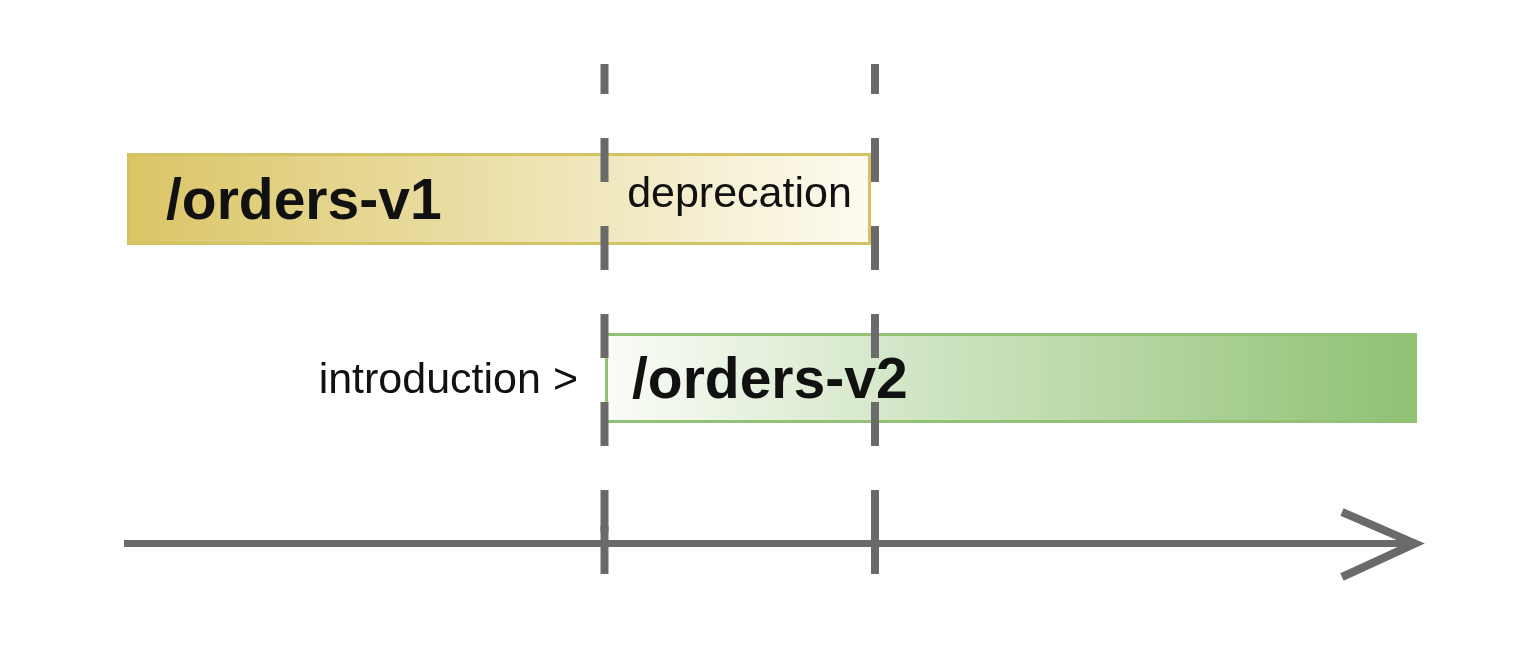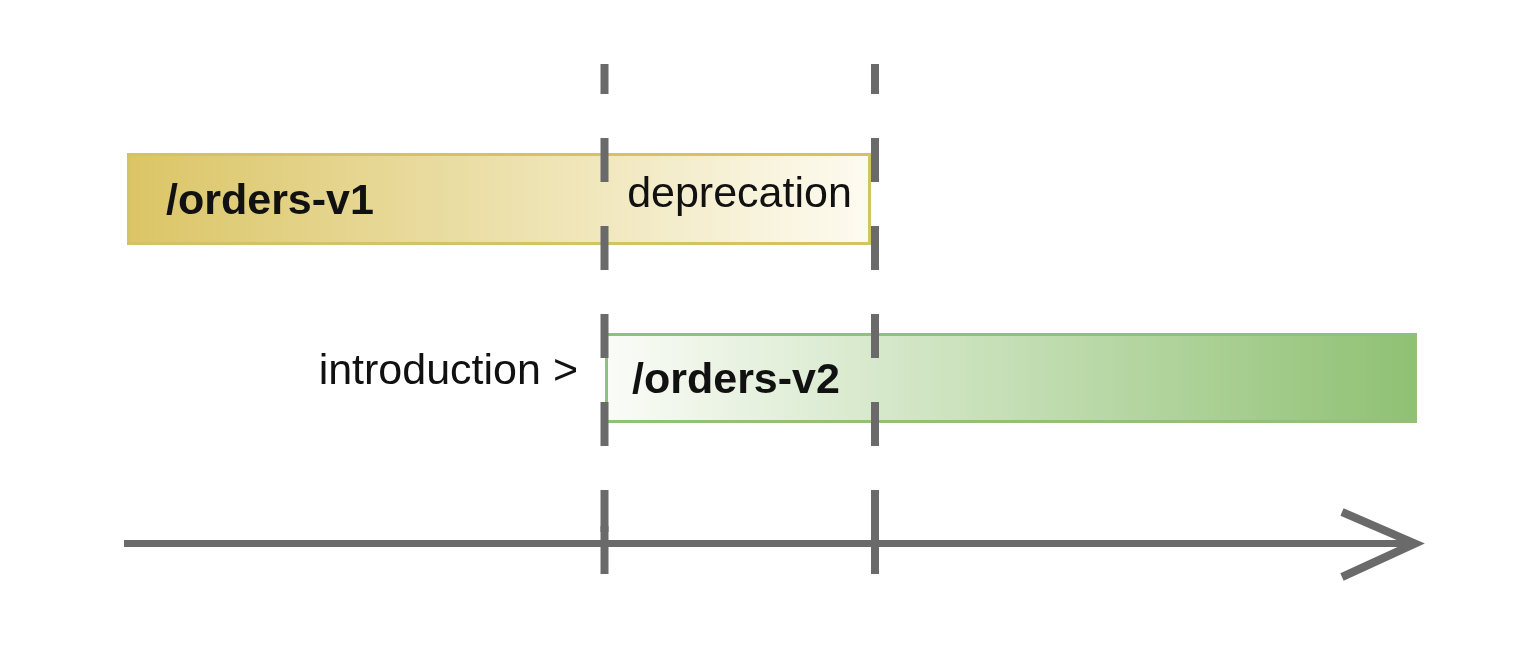--- a/index.html
+++ b/index.html
@@ -35,21 +35,21 @@
   #bar-v2 {
     left: 605px;
     top: 333px;
     width: 812px;
     height: 90px;
     border: 3px solid var(--v2_border, #92c076);
     background: linear-gradient(to right, var(--v2_fill_left, #fafcf7), var(--v2_fill_right, #8fc173));
     padding-left: 24px;
   }
   .bar-label {
-    font-size: 43px;
+    font-size: 57px;
     font-weight: bold;
     white-space: nowrap;
   }
   .plain-label {
     position: absolute;
     display: flex;
     align-items: center;
     font-size: 43px;
     white-space: nowrap;
     z-index: 2;
@@ -61,21 +61,21 @@
     height: 79px;
     justify-content: center;
   }
   #retirement-label {
     left: 897px;
     top: 153px;
     height: 92px;
   }
   #introduction-label {
     right: 961px;
-    top: 324px;
+    top: 333px;
     height: 90px;
   }
   #overlay-svg {
     position: absolute;
     left: 0;
     top: 0;
     width: 1539px;
     height: 669px;
     z-index: 5;
     pointer-events: none;

